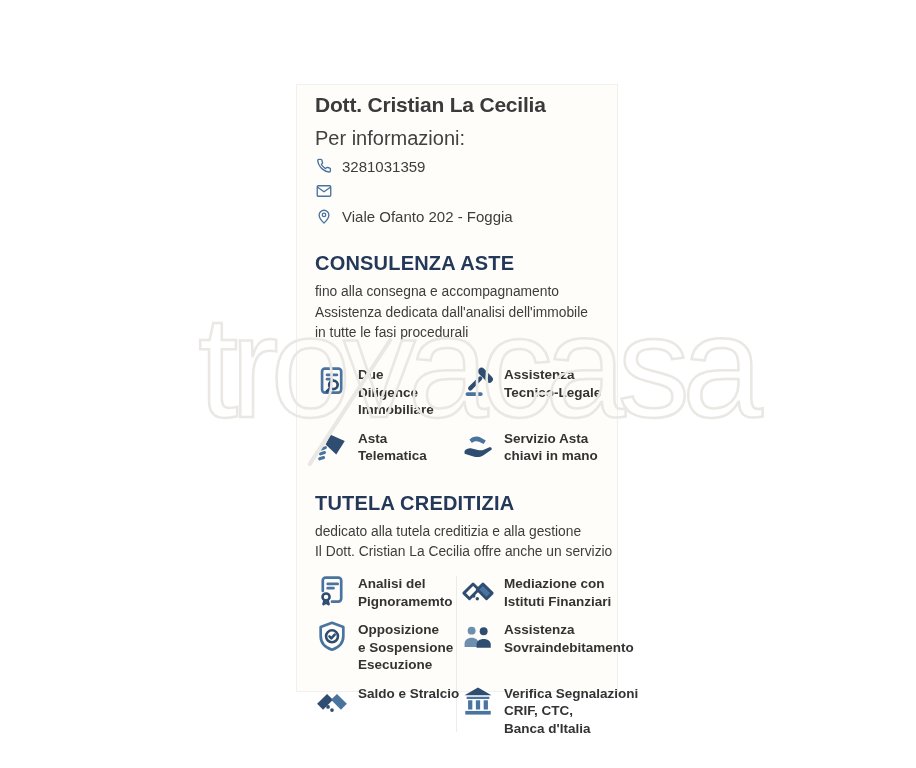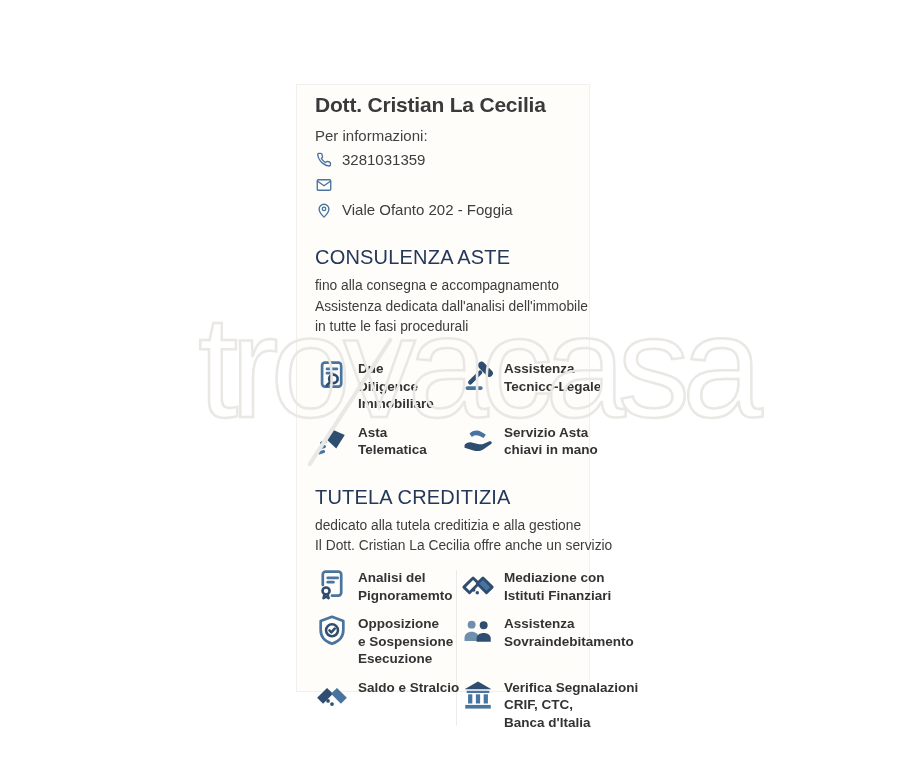--- a/index.html
+++ b/index.html
@@ -1,29 +1,29 @@
 <!DOCTYPE html>
 <html><head>
 <meta charset="utf-8">
 <style>
   html,body{margin:0;padding:0;width:916px;height:768px;background:#ffffff;overflow:hidden;
     font-family:"Liberation Sans","DejaVu Sans",sans-serif;}
   .stage{position:relative;width:916px;height:768px;background:#ffffff;}
 
   
-  .card{position:absolute;left:296px;top:84px;width:294px;height:608px;box-sizing:border-box;
+  .card{position:absolute;left:296px;top:84px;width:322px;height:608px;box-sizing:border-box;
     background:#fffdf9;border:1px solid rgba(0,0,0,0.05);padding:5px 14px 0 18px;z-index:1;}
 
   .title{font-size:21px;font-weight:bold;color:#3a3a3a;letter-spacing:-0.2px;margin-top:3px;}
-  .info-label{font-size:15px;color:#414141;margin-top:10px;}
-  .contact-row{display:flex;gap:9px;margin-top:7px;}
+  .info-label{font-size:20px;color:#414141;margin-top:10px;}
+  .contact-row{display:flex;align-items:center;gap:9px;margin-top:7px;}
   .contact-row svg{width:18px;height:18px;flex:0 0 18px;}
   .contact-text{font-size:15px;color:#3d3d3d;}
 
-  .section-title{font-size:20px;font-weight:400;color:#24395a;letter-spacing:0.2px;margin-top:27px;}
+  .section-title{font-size:20px;font-weight:700;color:#24395a;letter-spacing:0.2px;margin-top:27px;}
   .section-desc{margin-top:7px;font-size:13.8px;color:#3d3d3d;line-height:1.5;}
   .section-desc div{white-space:nowrap;}
 
   .grid{display:grid;grid-template-columns:146px 1fr;row-gap:10px;margin-top:21px;position:relative;}
   .grid2{margin-top:11px;}
   .item{display:flex;align-items:flex-start;gap:9px;}
   .item svg{width:34px;height:34px;flex:0 0 34px;margin-top:0;}
   .item-label{font-size:13.5px;font-weight:600;color:#333333;line-height:1.3;padding-top:1px;}
   .item-label span{display:block;white-space:nowrap;}
   .col-divider{position:absolute;left:141px;top:2px;bottom:6px;width:1px;background:rgba(0,0,0,0.07);}

